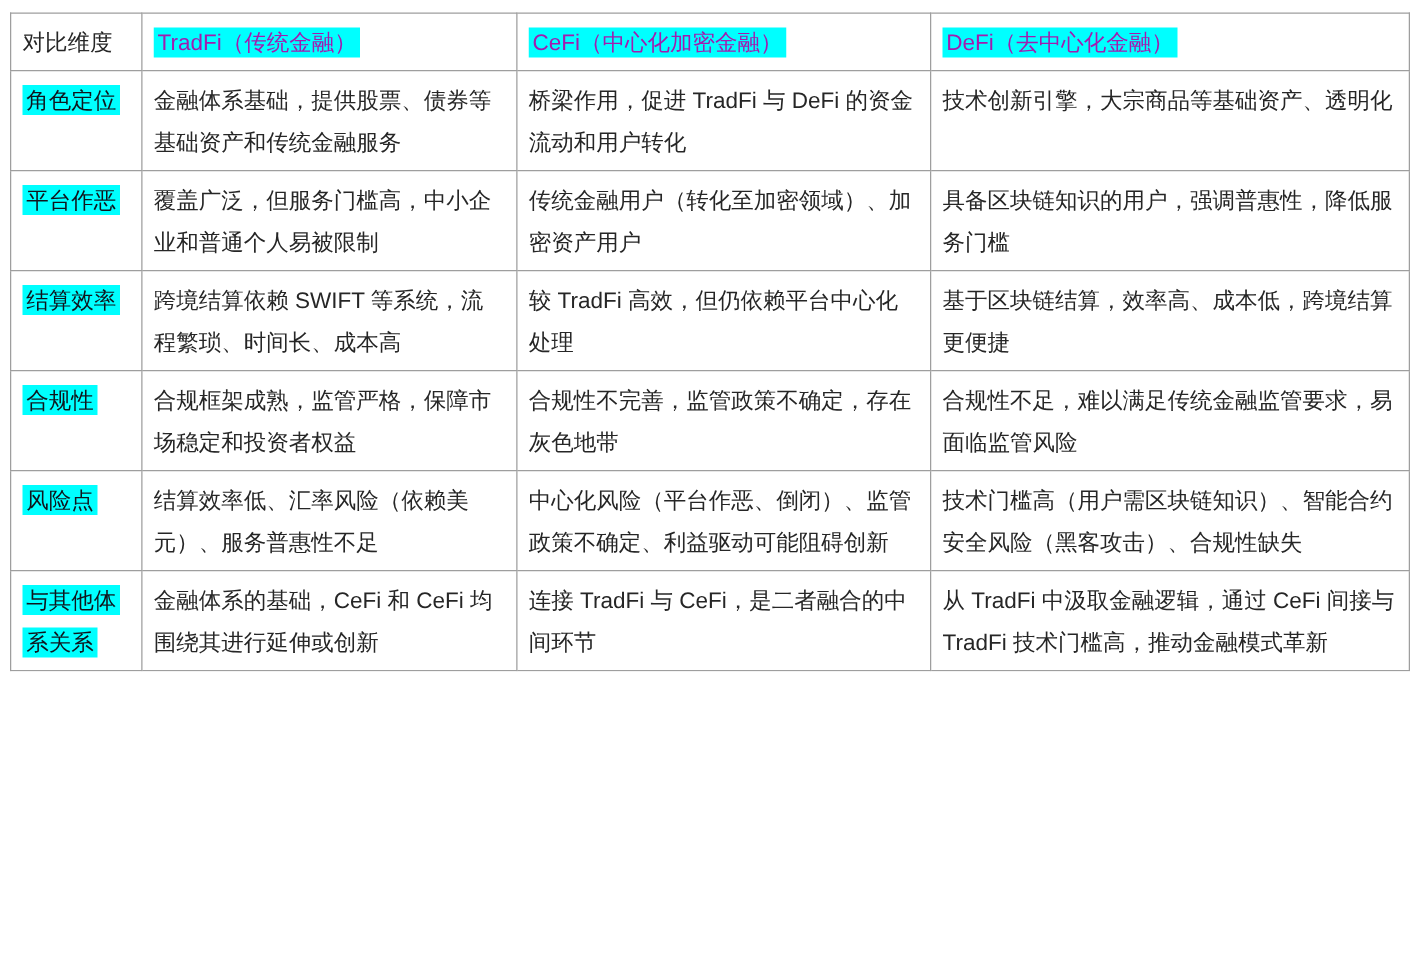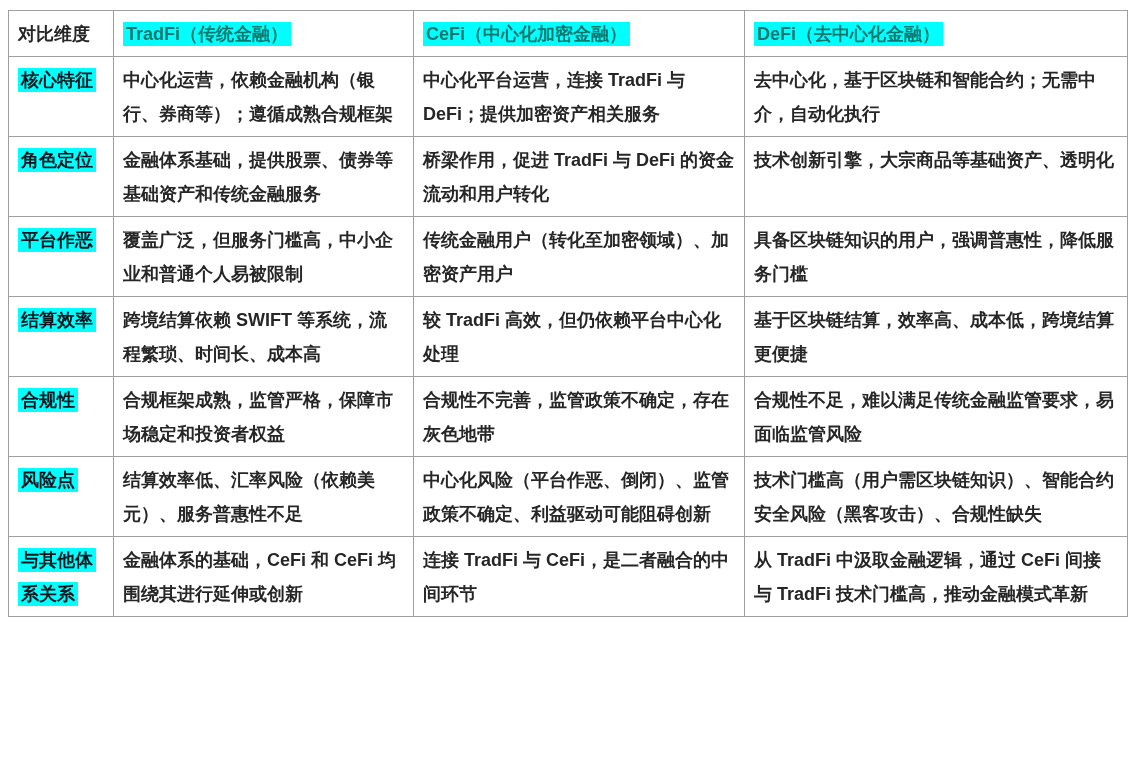--- a/index.html
+++ b/index.html
@@ -23,61 +23,55 @@
     table-layout: fixed;
   }
   table.cmp col.c0 { width: 105px; }
   table.cmp col.c1 { width: 300px; }
   table.cmp col.c2 { width: 331px; }
   table.cmp col.c3 { width: 383px; }
   table.cmp td, table.cmp th {
     border: 1px solid var(--border);
     vertical-align: top;
     text-align: left;
-    font-weight: bold;
+    font-weight: normal;
     font-size: 18px;
     line-height: 34px;
     padding: 6px 9px 5px 9px;
     color: var(--text);
     word-break: break-word;
   }
   .hl {
     background: var(--hl);
     padding: 2px 3px;
     -webkit-box-decoration-break: clone;
     box-decoration-break: clone;
     color: #10141c;
   }
-  .hdr .hl { color: #0f766e; margin-top: 36px; }
+  .hdr .hl { color: #a21caf; margin-top: 36px; }
 </style>
 </head>
 <body>
 
 <div class="wrap">
 <table class="cmp">
   <colgroup>
         <col class="c0">
         <col class="c1">
         <col class="c2">
         <col class="c3">
       </colgroup>
   <tbody>
     <tr class="hdr">
       <th><span>对比维度</span></th>
       <th><span class="hl">TradFi（传统金融）</span></th>
       <th><span class="hl">CeFi（中心化加密金融）</span></th>
       <th><span class="hl">DeFi（去中心化金融）</span></th>
     </tr>
 
-    <tr>
-      <td><span class="hl">核心特征</span></td>
-      <td>中心化运营，依赖金融机构（银行、券商等）；遵循成熟合规框架</td>
-      <td>中心化平台运营，连接 TradFi 与 DeFi；提供加密资产相关服务</td>
-      <td>去中心化，基于区块链和智能合约；无需中介，自动化执行</td>
-    </tr>
 
     <tr>
       <td><span class="hl">角色定位</span></td>
       <td>金融体系基础，提供股票、债券等基础资产和传统金融服务</td>
       <td>桥梁作用，促进 TradFi 与 DeFi 的资金流动和用户转化</td>
       <td>技术创新引擎，大宗商品等基础资产、透明化</td>
     </tr>
 
     <tr>
       <td><span class="hl">平台作恶</span></td>

